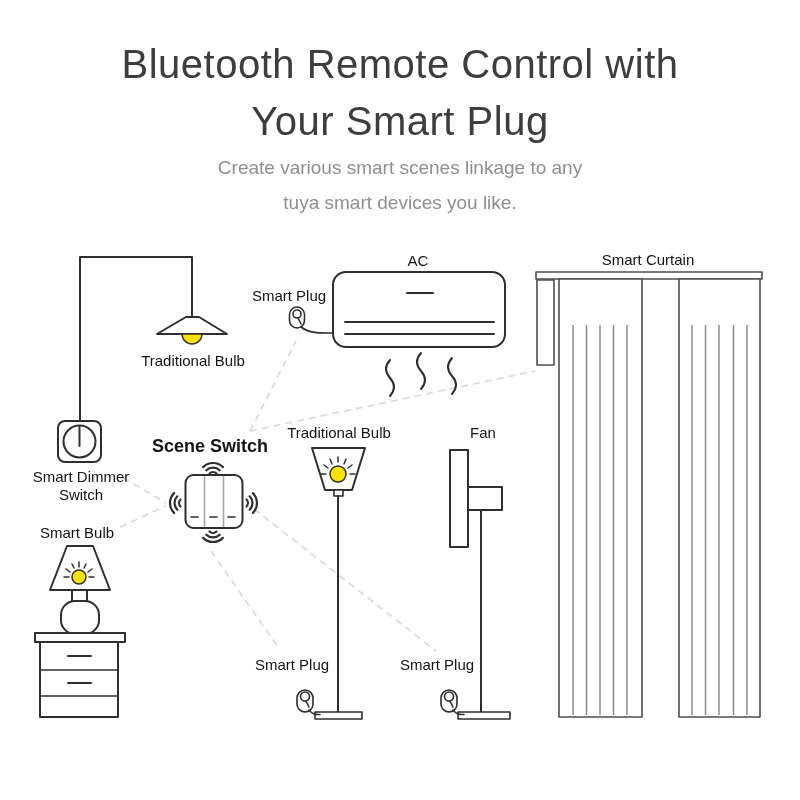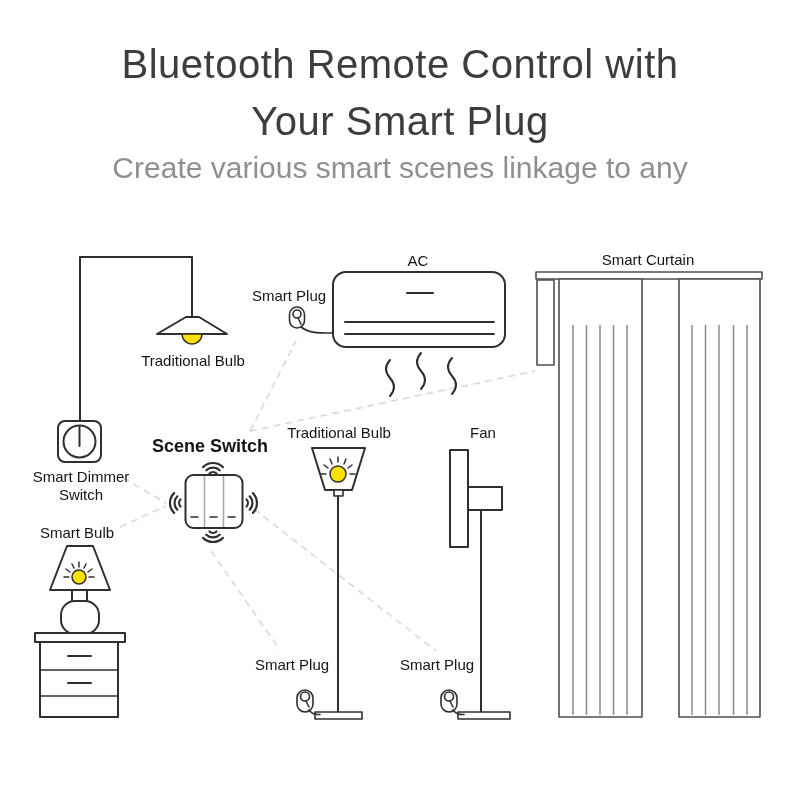--- a/index.html
+++ b/index.html
@@ -4,21 +4,21 @@
 <style>
   :root{
     --outline:#2f2f2f; --bulb-yellow:#ffe100; --link-dashed:#dcdcdc;
     --curtain-fold:#8c8c8c; --title:#3d3d3d; --subtitle:#8f8f8f; --label:#141414;
   }
   html,body{margin:0;padding:0;background:#fff;}
   .canvas{position:relative;width:800px;height:800px;background:#fff;overflow:hidden;
           font-family:"Liberation Sans",sans-serif;}
   .header{position:absolute;top:36px;left:0;width:800px;text-align:center;}
   .title{font-size:40px;line-height:57px;color:var(--title);font-weight:400;letter-spacing:.5px;}
-  .subtitle{font-size:30px;line-height:35px;color:var(--subtitle);font-weight:400;}
+  .subtitle{font-size:19px;line-height:35px;color:var(--subtitle);font-weight:400;}
   svg{position:absolute;left:0;top:0;}
   .s{stroke:var(--outline);stroke-width:2;fill:none;stroke-linecap:round;stroke-linejoin:round;}
   .sf{stroke:var(--outline);stroke-width:2;fill:#fff;stroke-linejoin:round;}
   .thin{stroke-width:1.6;}
   .dash{stroke:var(--link-dashed);stroke-width:1.8;stroke-dasharray:7 5;fill:none;}
   .bulb{fill:var(--bulb-yellow);stroke:var(--outline);stroke-width:1.5;}
   .ray{stroke:var(--outline);stroke-width:1.5;stroke-linecap:round;}
   .fold{stroke:var(--curtain-fold);stroke-width:1.5;}
   .divline{stroke:#a8a8a8;stroke-width:1.6;}
   .wifi{stroke:var(--outline);stroke-width:2.2;fill:none;stroke-linecap:round;}
@@ -28,20 +28,21 @@
 </style>
 </head>
 <body>
 
 <div class="canvas">
 
   <div class="header">
     <div class="title">Bluetooth Remote Control with</div>
     <div class="title">Your Smart Plug</div>
     <div class="subtitle">Create various smart scenes linkage to any</div>
+    <div class="subtitle">tuya smart devices you like.</div>
   </div>
 
   <svg width="800" height="800" viewBox="0 0 800 800">
 
     <g>
       <path class="dash" d="M 250 431 L 296 341"></path>
       <path class="dash" d="M 250 431 L 535 371"></path>
       <path class="dash" d="M 123 478 L 166 503"></path>
       <path class="dash" d="M 120 527 L 166 506"></path>
       <path class="dash" d="M 211 551 L 280 650"></path>

